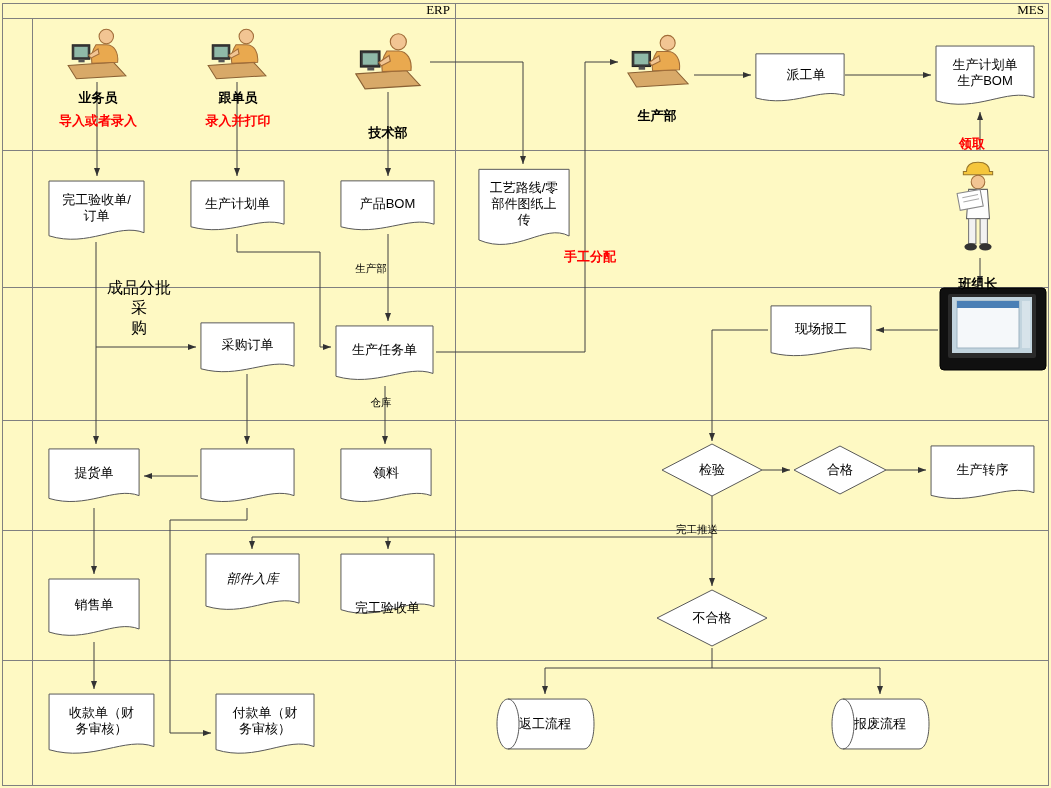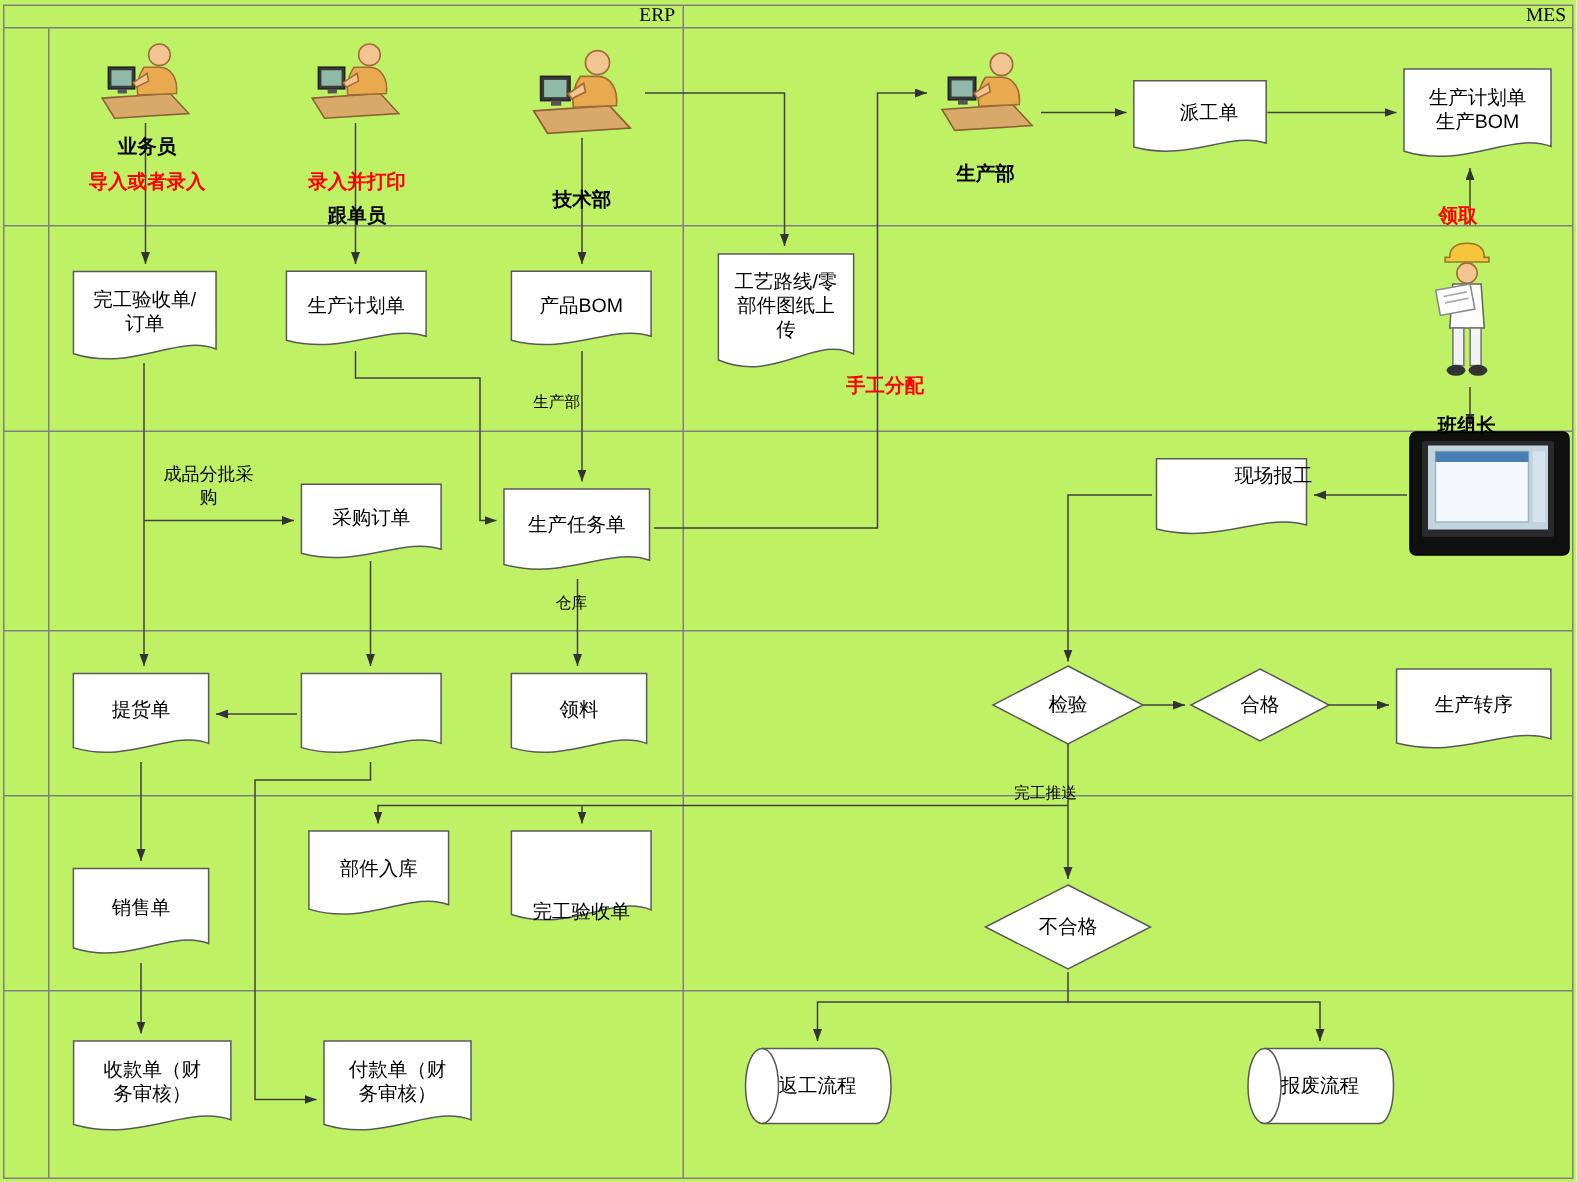--- a/index.html
+++ b/index.html
@@ -1,17 +1,17 @@
 <!DOCTYPE html>
 <html><head>
 <meta charset="utf-8">
 <style>
   html,body{margin:0;padding:0;background:#ffffff;}
   .stage{
-    position:relative;width:1051px;height:788px;background:#bef264;
+    position:relative;width:1051px;height:788px;background:#fef9c3;
     font-family:"Liberation Sans",sans-serif;overflow:hidden;
   }
   svg.layer{position:absolute;left:0;top:0;width:1051px;height:788px;}
   .lbl{
     position:absolute;display:flex;align-items:center;justify-content:center;
     text-align:center;white-space:pre-line;font-size:13px;line-height:1.25;
     color:#000;pointer-events:none;
   }
   .lbl.bold{font-weight:700;}
   .lbl.red{color:#ff0000;font-weight:700;}
@@ -141,56 +141,56 @@
 
     <use href="#cyl" x="495" y="698" width="100" height="52"></use>
     <use href="#cyl" x="830" y="698" width="100" height="52"></use>
   </svg>
 
   <div class="lbl lane-h right" style="left:330px;top:3px;width:120px;height:14px;">ERP</div>
   <div class="lbl lane-h right" style="left:920px;top:3px;width:124px;height:14px;">MES</div>
 
   <div class="lbl bold" style="left:70px;top:90px;width:56px;height:16px;">业务员</div>
   <div class="lbl red" style="left:52px;top:113px;width:92px;height:16px;">导入或者录入</div>
-  <div class="lbl bold" style="left:210px;top:90px;width:56px;height:16px;margin-top:46px;">跟单员</div>
+  <div class="lbl bold" style="left:210px;top:90px;width:56px;height:16px;">跟单员</div>
   <div class="lbl red" style="left:196px;top:113px;width:84px;height:16px;">录入并打印</div>
   <div class="lbl bold" style="left:360px;top:125px;width:56px;height:16px;">技术部</div>
   <div class="lbl bold" style="left:628px;top:108px;width:58px;height:16px;">生产部</div>
   <div class="lbl bold" style="left:950px;top:260px;width:56px;height:16px;margin-top:16px;">班组长</div>
 
   <div class="lbl" style="left:50px;top:184px;width:93px;height:48px;">完工验收单/
 订单</div>
   <div class="lbl" style="left:192px;top:184px;width:91px;height:40px;">生产计划单</div>
   <div class="lbl" style="left:342px;top:184px;width:91px;height:40px;">产品BOM</div>
   <div class="lbl" style="left:480px;top:172px;width:88px;height:64px;">工艺路线/零
 部件图纸上
 传</div>
   <div class="lbl" style="left:757px;top:57px;width:98px;height:36px;">派工单</div>
   <div class="lbl" style="left:937px;top:49px;width:96px;height:48px;">生产计划单
 生产BOM</div>
   <div class="lbl" style="left:202px;top:326px;width:91px;height:38px;">采购订单</div>
   <div class="lbl" style="left:337px;top:329px;width:95px;height:42px;">生产任务单</div>
-  <div class="lbl" style="left:772px;top:297px;width:98px;height:40px;padding-left:28px;">现场报工</div>
+  <div class="lbl" style="left:772px;top:309px;width:98px;height:40px;">现场报工</div>
   <div class="lbl" style="left:50px;top:452px;width:88px;height:42px;">提货单</div>
   <div class="lbl" style="left:342px;top:452px;width:88px;height:42px;">领料</div>
   <div class="lbl" style="left:664px;top:446px;width:96px;height:48px;">检验</div>
   <div class="lbl" style="left:796px;top:448px;width:88px;height:44px;">合格</div>
   <div class="lbl" style="left:932px;top:449px;width:101px;height:42px;">生产转序</div>
   <div class="lbl" style="left:50px;top:582px;width:88px;height:46px;">销售单</div>
-  <div class="lbl" style="left:207px;top:557px;width:91px;height:44px;">部件入库</div>
+  <div class="lbl" style="left:207px;top:557px;width:91px;height:44px;font-style:italic;">部件入库</div>
   <div class="lbl" style="left:342px;top:584px;width:91px;height:48px;">完工验收单</div>
   <div class="lbl" style="left:659px;top:592px;width:106px;height:52px;">不合格</div>
   <div class="lbl" style="left:50px;top:697px;width:103px;height:48px;">收款单（财
 务审核）</div>
   <div class="lbl" style="left:217px;top:697px;width:96px;height:48px;">付款单（财
 务审核）</div>
   <div class="lbl" style="left:497px;top:702px;width:96px;height:44px;">返工流程</div>
   <div class="lbl" style="left:832px;top:702px;width:96px;height:44px;">报废流程</div>
 
   <div class="lbl red" style="left:552px;top:249px;width:76px;height:17px;">手工分配</div>
   <div class="lbl red" style="left:950px;top:136px;width:44px;height:16px;">领取</div>
   <div class="lbl small" style="left:354px;top:262px;width:34px;height:13px;">生产部</div>
   <div class="lbl small" style="left:356px;top:396px;width:26px;height:13px;margin-left:12px;">仓库</div>
   <div class="lbl small" style="left:672px;top:524px;width:50px;height:12px;">完工推送</div>
-  <div class="lbl" style="left:104px;top:308px;width:70px;height:32px;font-size:12px;">成品分批采
+  <div class="lbl" style="left:104px;top:292px;width:70px;height:32px;font-size:16px;">成品分批采
 购</div>
 
 </div>
 
 </body></html>

